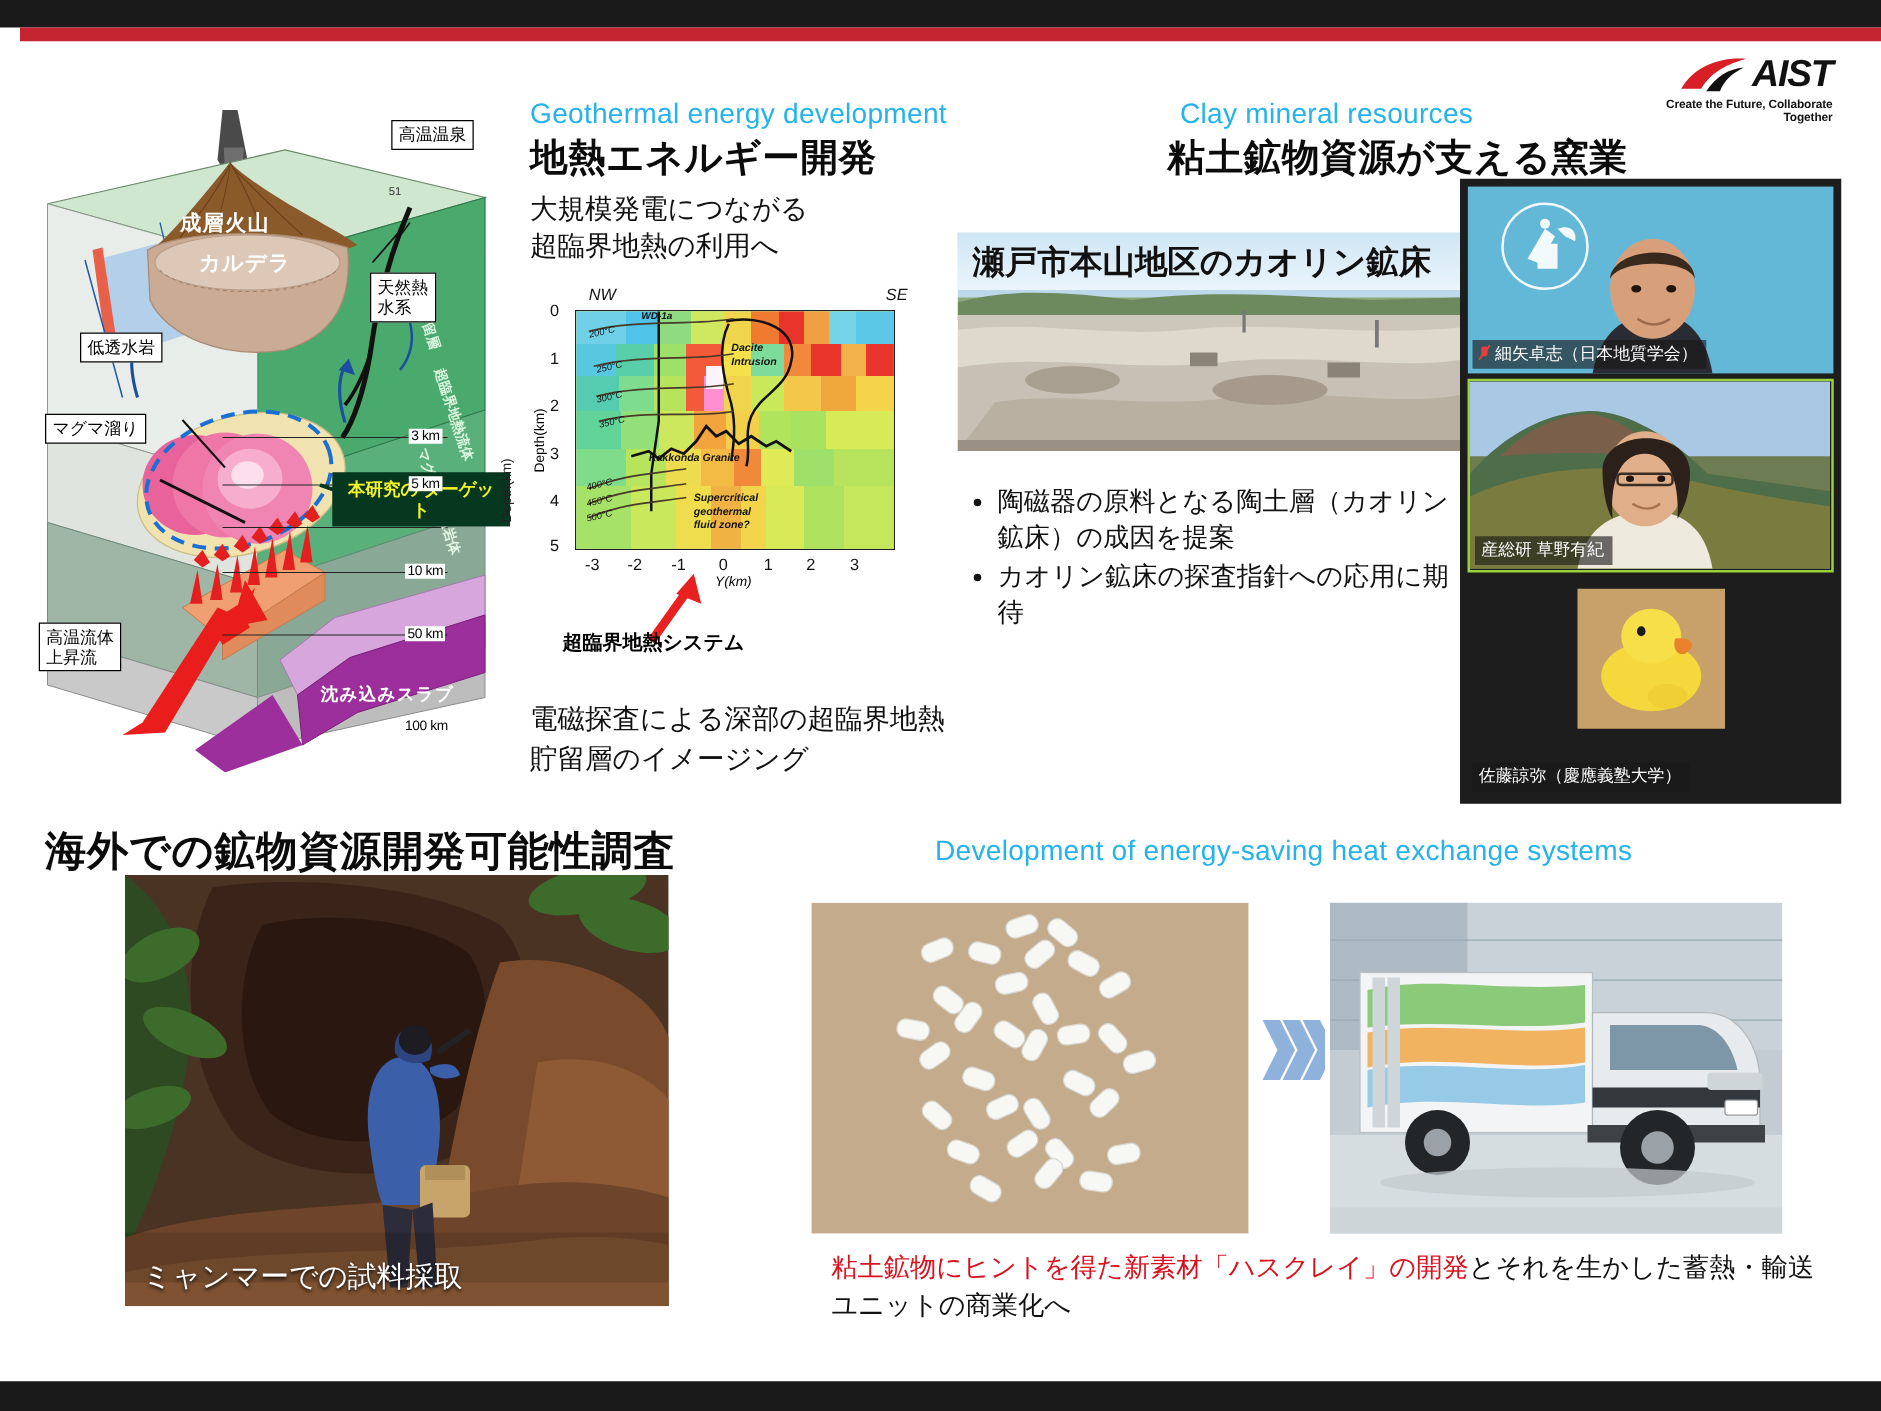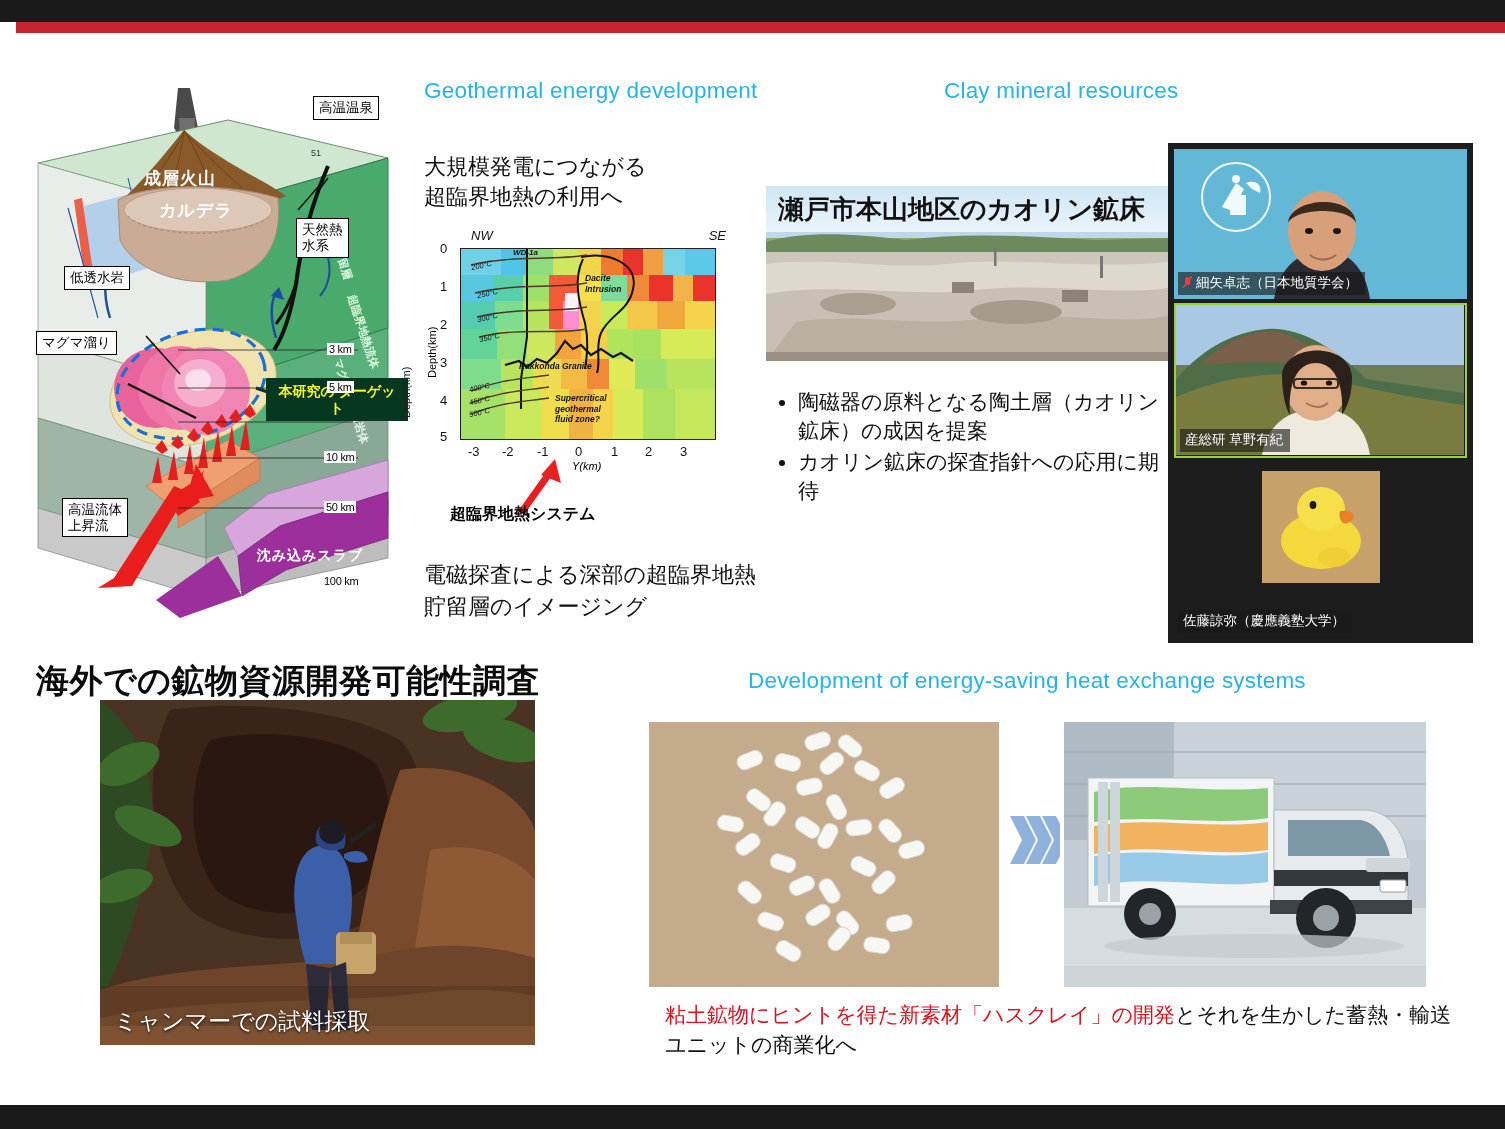--- a/index.html
+++ b/index.html
@@ -101,20 +101,32 @@
 <body>
 
 <div class="slide">
 
   <div class="topbar-black"></div>
   <div class="topbar-red"></div>
   <div class="botbar-white"></div>
   <div class="botbar-black"></div>
 
 
+  <div class="aist-logo">
+    <div class="aist-main">
+      <span class="aist-swoosh">
+        <svg width="56" height="30" viewBox="0 0 56 30">
+          <path d="M2 26 C12 8 34 0 54 2 C40 6 26 12 18 26 Z" fill="#d81f26"></path>
+          <path d="M22 28 C30 16 40 10 52 9 C42 14 36 20 33 28 Z" fill="#111"></path>
+        </svg>
+      </span>
+      <span class="aist-word">AIST</span>
+    </div>
+    <div class="aist-tag">Create the Future, Collaborate Together</div>
+  </div>
 
   <div class="geo3d">
     <svg width="380" height="530" viewBox="0 0 380 530">
 
       <path d="M150 0 L162 0 L170 40 L156 56 L146 40 Z" fill="#4a4a4a"></path>
       <path d="M151 30 L167 30 L166 52 L152 52 Z" fill="#6e6e6e"></path>
 
       <polygon points="10,75 200,32 360,70 178,122" fill="#cfe6cf" stroke="#6c8c6c" stroke-width="1"></polygon>
 
       <polygon points="360,70 360,240 178,300 178,122" fill="#4aa96c" stroke="#2e7a4c" stroke-width="1"></polygon>
@@ -216,36 +228,37 @@
       <text x="168" y="128" fill="#fff" font-size="17" font-weight="bold" text-anchor="middle" letter-spacing="1">カルデラ</text>
       <text x="282" y="472" fill="#fff" font-size="14" font-weight="bold" text-anchor="middle" letter-spacing="1">沈み込みスラブ</text>
     </svg>
 
     
     <div class="callout" style="left:285px; top:8px;">高温温泉</div>
     <div class="callout" style="left:268px; top:130px; line-height:1.2;">天然熱
 水系</div>
     <div class="callout" style="left:36px;  top:178px;">低透水岩</div>
     <div class="callout" style="left:8px;   top:243px;">マグマ溜り</div>
-    <div class="callout" style="left:34px;  top:410px;">高温流体
+    <div class="callout" style="left:3px;  top:410px;">高温流体
 上昇流</div>
     <div class="target-box" style="left:238px; top:290px;">本研究の
 ターゲット</div>
 
     
     <div class="depthlab" style="left:299px; top:255px;">3 km</div>
     <div class="depthlab" style="left:299px; top:293px;">5 km</div>
     <div class="depthlab" style="left:296px; top:363px;">10 km</div>
     <div class="depthlab" style="left:296px; top:413px;">50 km</div>
     <div class="depthlab" style="left:294px; top:487px;">100 km</div>
     <div class="side-label" style="left:283px; top:60px;">51</div>
     <div class="depth-axis-lbl" style="left:372px; top:330px;">Depth(km)</div>
   </div>
 
   <div class="eng-head" style="position:absolute; left:424px; top:78px;">Geothermal energy development</div>
+  <div class="jp-head" style="position:absolute; left:424px; top:106px;">地熱エネルギー開発</div>
   <div class="jp-body" style="position:absolute; left:424px; top:152px;">大規模発電につながる</div>
   <div class="jp-body" style="position:absolute; left:424px; top:182px;">超臨界地熱の利用へ</div>
 
   <div class="mtwrap">
     <div class="mt-nw">NW</div>
     <div class="mt-se">SE</div>
 
     <div class="mt-plot">
       <svg width="256" height="192" viewBox="0 0 256 192" preserveAspectRatio="none">
 
@@ -373,20 +386,21 @@
   <svg style="position:absolute; left:515px; top:455px;" width="60" height="62">
     <path d="M6 58 L36 16" stroke="#e8201f" stroke-width="7" fill="none"></path>
     <polygon points="40,4 46,28 26,20" fill="#e8201f"></polygon>
   </svg>
   <div class="mt-cap">超臨界地熱システム</div>
 
   <div class="jp-body" style="position:absolute; left:424px; top:560px;">電磁探査による深部の超臨界地熱</div>
   <div class="jp-body" style="position:absolute; left:424px; top:592px;">貯留層のイメージング</div>
 
   <div class="eng-head" style="position:absolute; left:944px; top:78px;">Clay mineral resources</div>
+  <div class="jp-head" style="position:absolute; left:934px; top:106px;">粘土鉱物資源が支える窯業</div>
 
   <div class="kaolin-photo">
     <svg width="402" height="175" viewBox="0 0 402 175" preserveAspectRatio="none">
       <rect x="0" y="0" width="402" height="60" fill="#bcd8ea"></rect>
       <rect x="0" y="52" width="402" height="16" fill="#8fa878"></rect>
       <path d="M0 56 C40 44 90 48 140 54 C200 46 260 50 330 54 L402 52 L402 70 L0 70 Z" fill="#6d8a5e"></path>
       <rect x="0" y="66" width="402" height="109" fill="#cdc6bb"></rect>
       <path d="M0 78 C60 70 120 84 180 78 C250 70 320 84 402 76 L402 175 L0 175 Z" fill="#ded8cd"></path>
       <path d="M0 108 C70 96 140 112 210 104 C280 96 350 110 402 102 L402 175 L0 175 Z" fill="#c8c0b4"></path>
       <path d="M30 136 C90 126 150 142 220 132 C290 124 350 140 402 130 L402 175 L0 175 Z" fill="#b9b0a2"></path>

